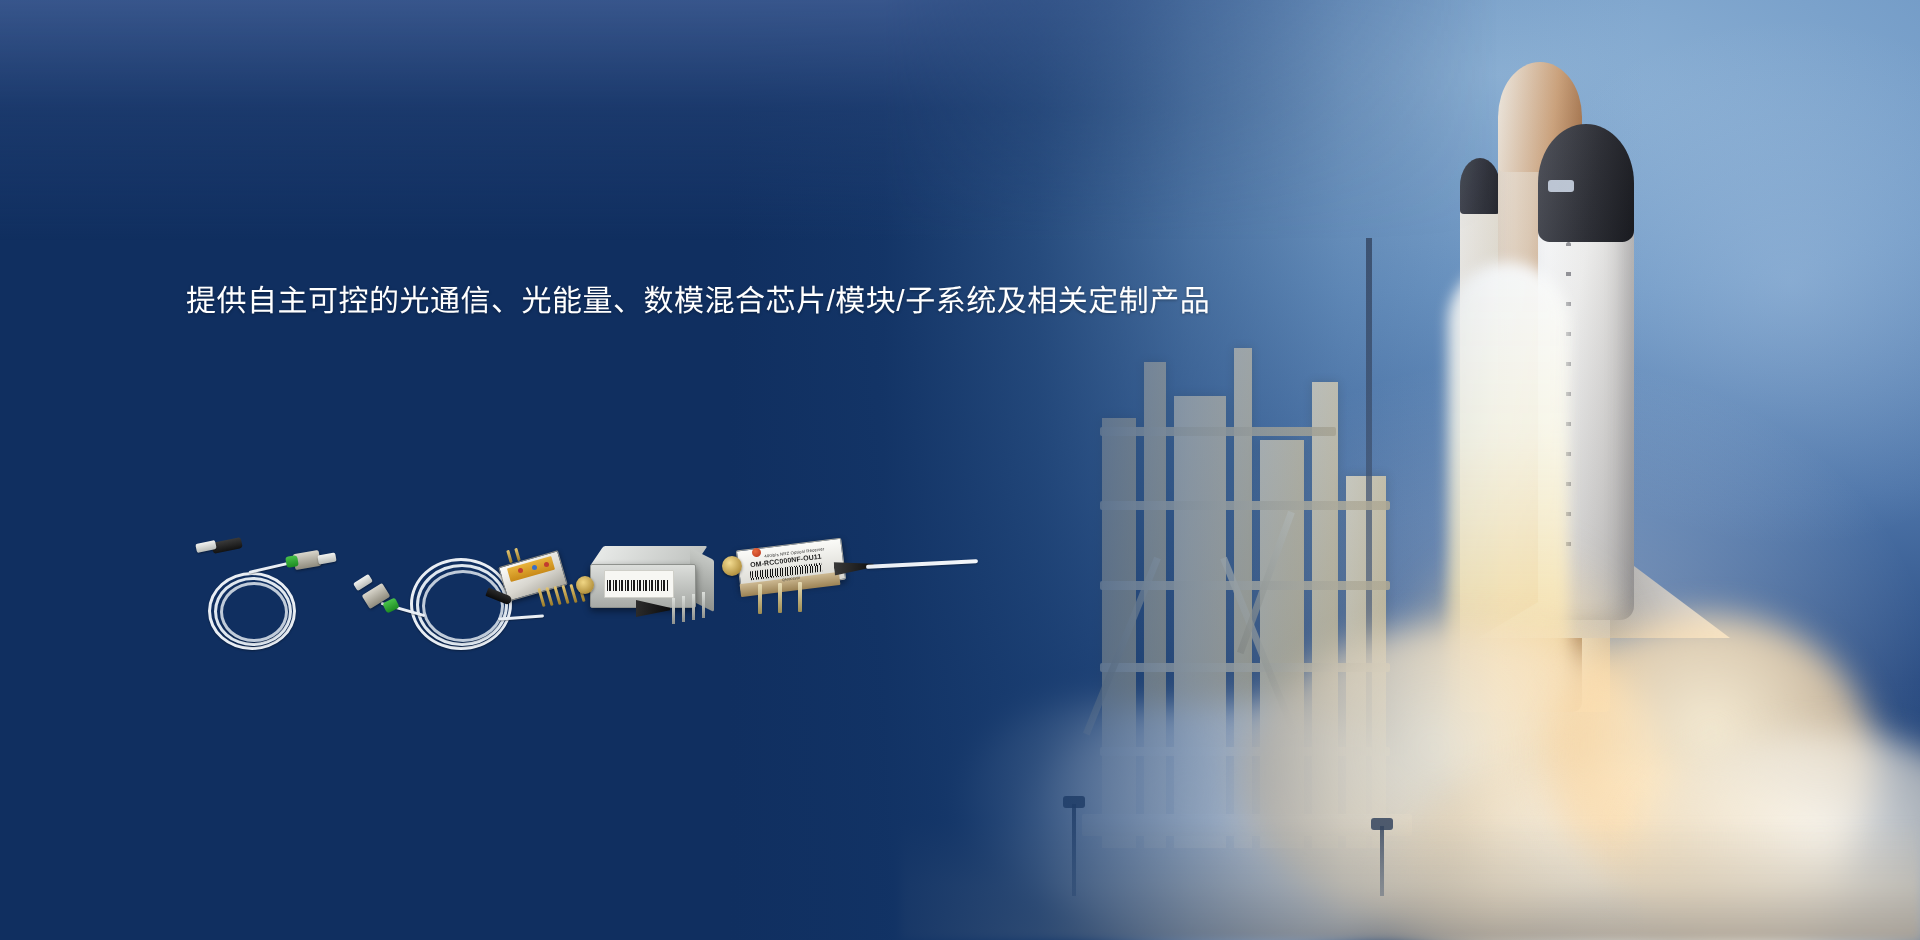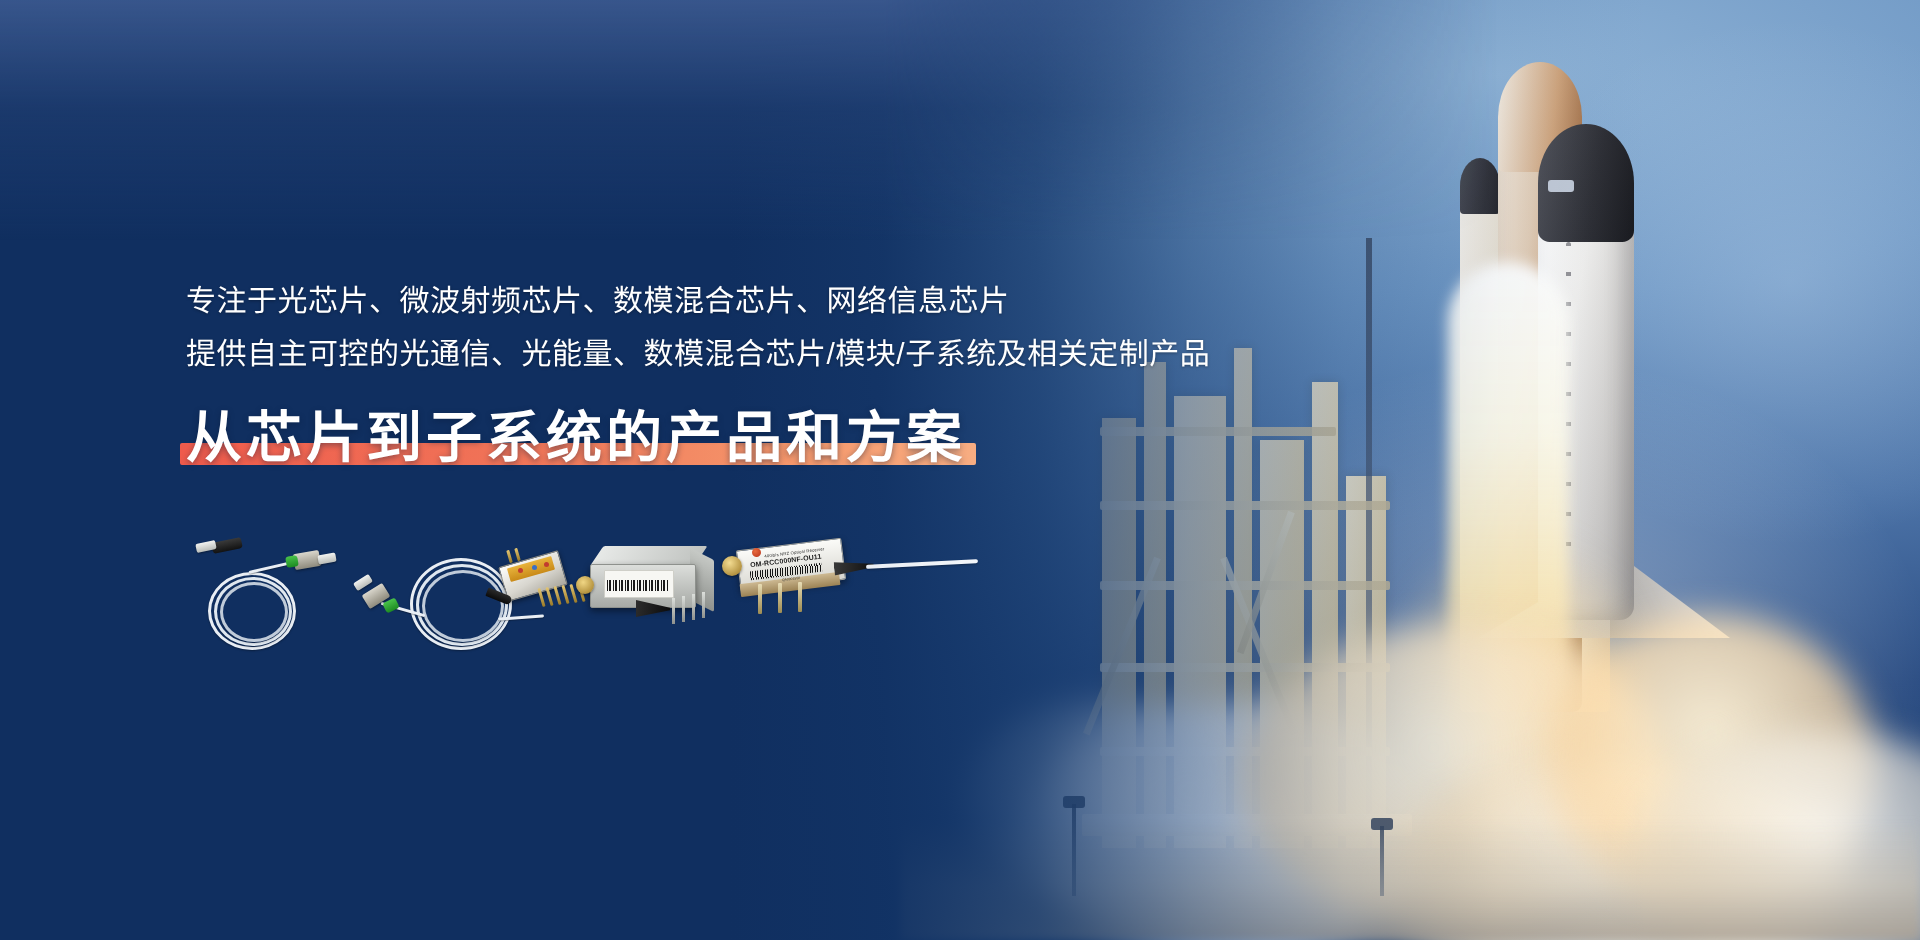--- a/index.html
+++ b/index.html
@@ -418,27 +418,22 @@
   <div class="smoke s2"></div>
   <div class="smoke s4"></div>
   <div class="ground"></div>
   <div class="lamp lamp1"></div>
   <div class="lamp lamp2"></div>
 
   <div class="wash"></div>
   <div class="wash-top"></div>
 
   <div class="copy">
-    <div class="sub">专注于光芯片、微波射频芯片、数模混合芯片、网络信息芯片</div>
     <div class="sub">提供自主可控的光通信、光能量、数模混合芯片/模块/子系统及相关定制产品</div>
 
-    <div class="headline-wrap">
-      <div class="headline-bar"></div>
-      <div class="headline">从芯片到子系统的产品和方案</div>
-    </div>
   </div>
 
   <div class="products">
 
     <div class="prod" style="left:0;top:6px;width:160px;height:110px;">
       <div class="coil" style="left:18px;top:36px;width:82px;height:72px;"></div>
       <div class="coil inner" style="left:24px;top:41px;width:72px;height:63px;"></div>
       <div class="coil inner" style="left:30px;top:46px;width:62px;height:54px;opacity:.85;"></div>
       <div class="fiber" style="left:58px;top:28px;width:62px;transform:rotate(-13deg);"></div>
       <div class="boot" style="left:22px;top:4px;width:30px;transform:rotate(-12deg);"></div>

